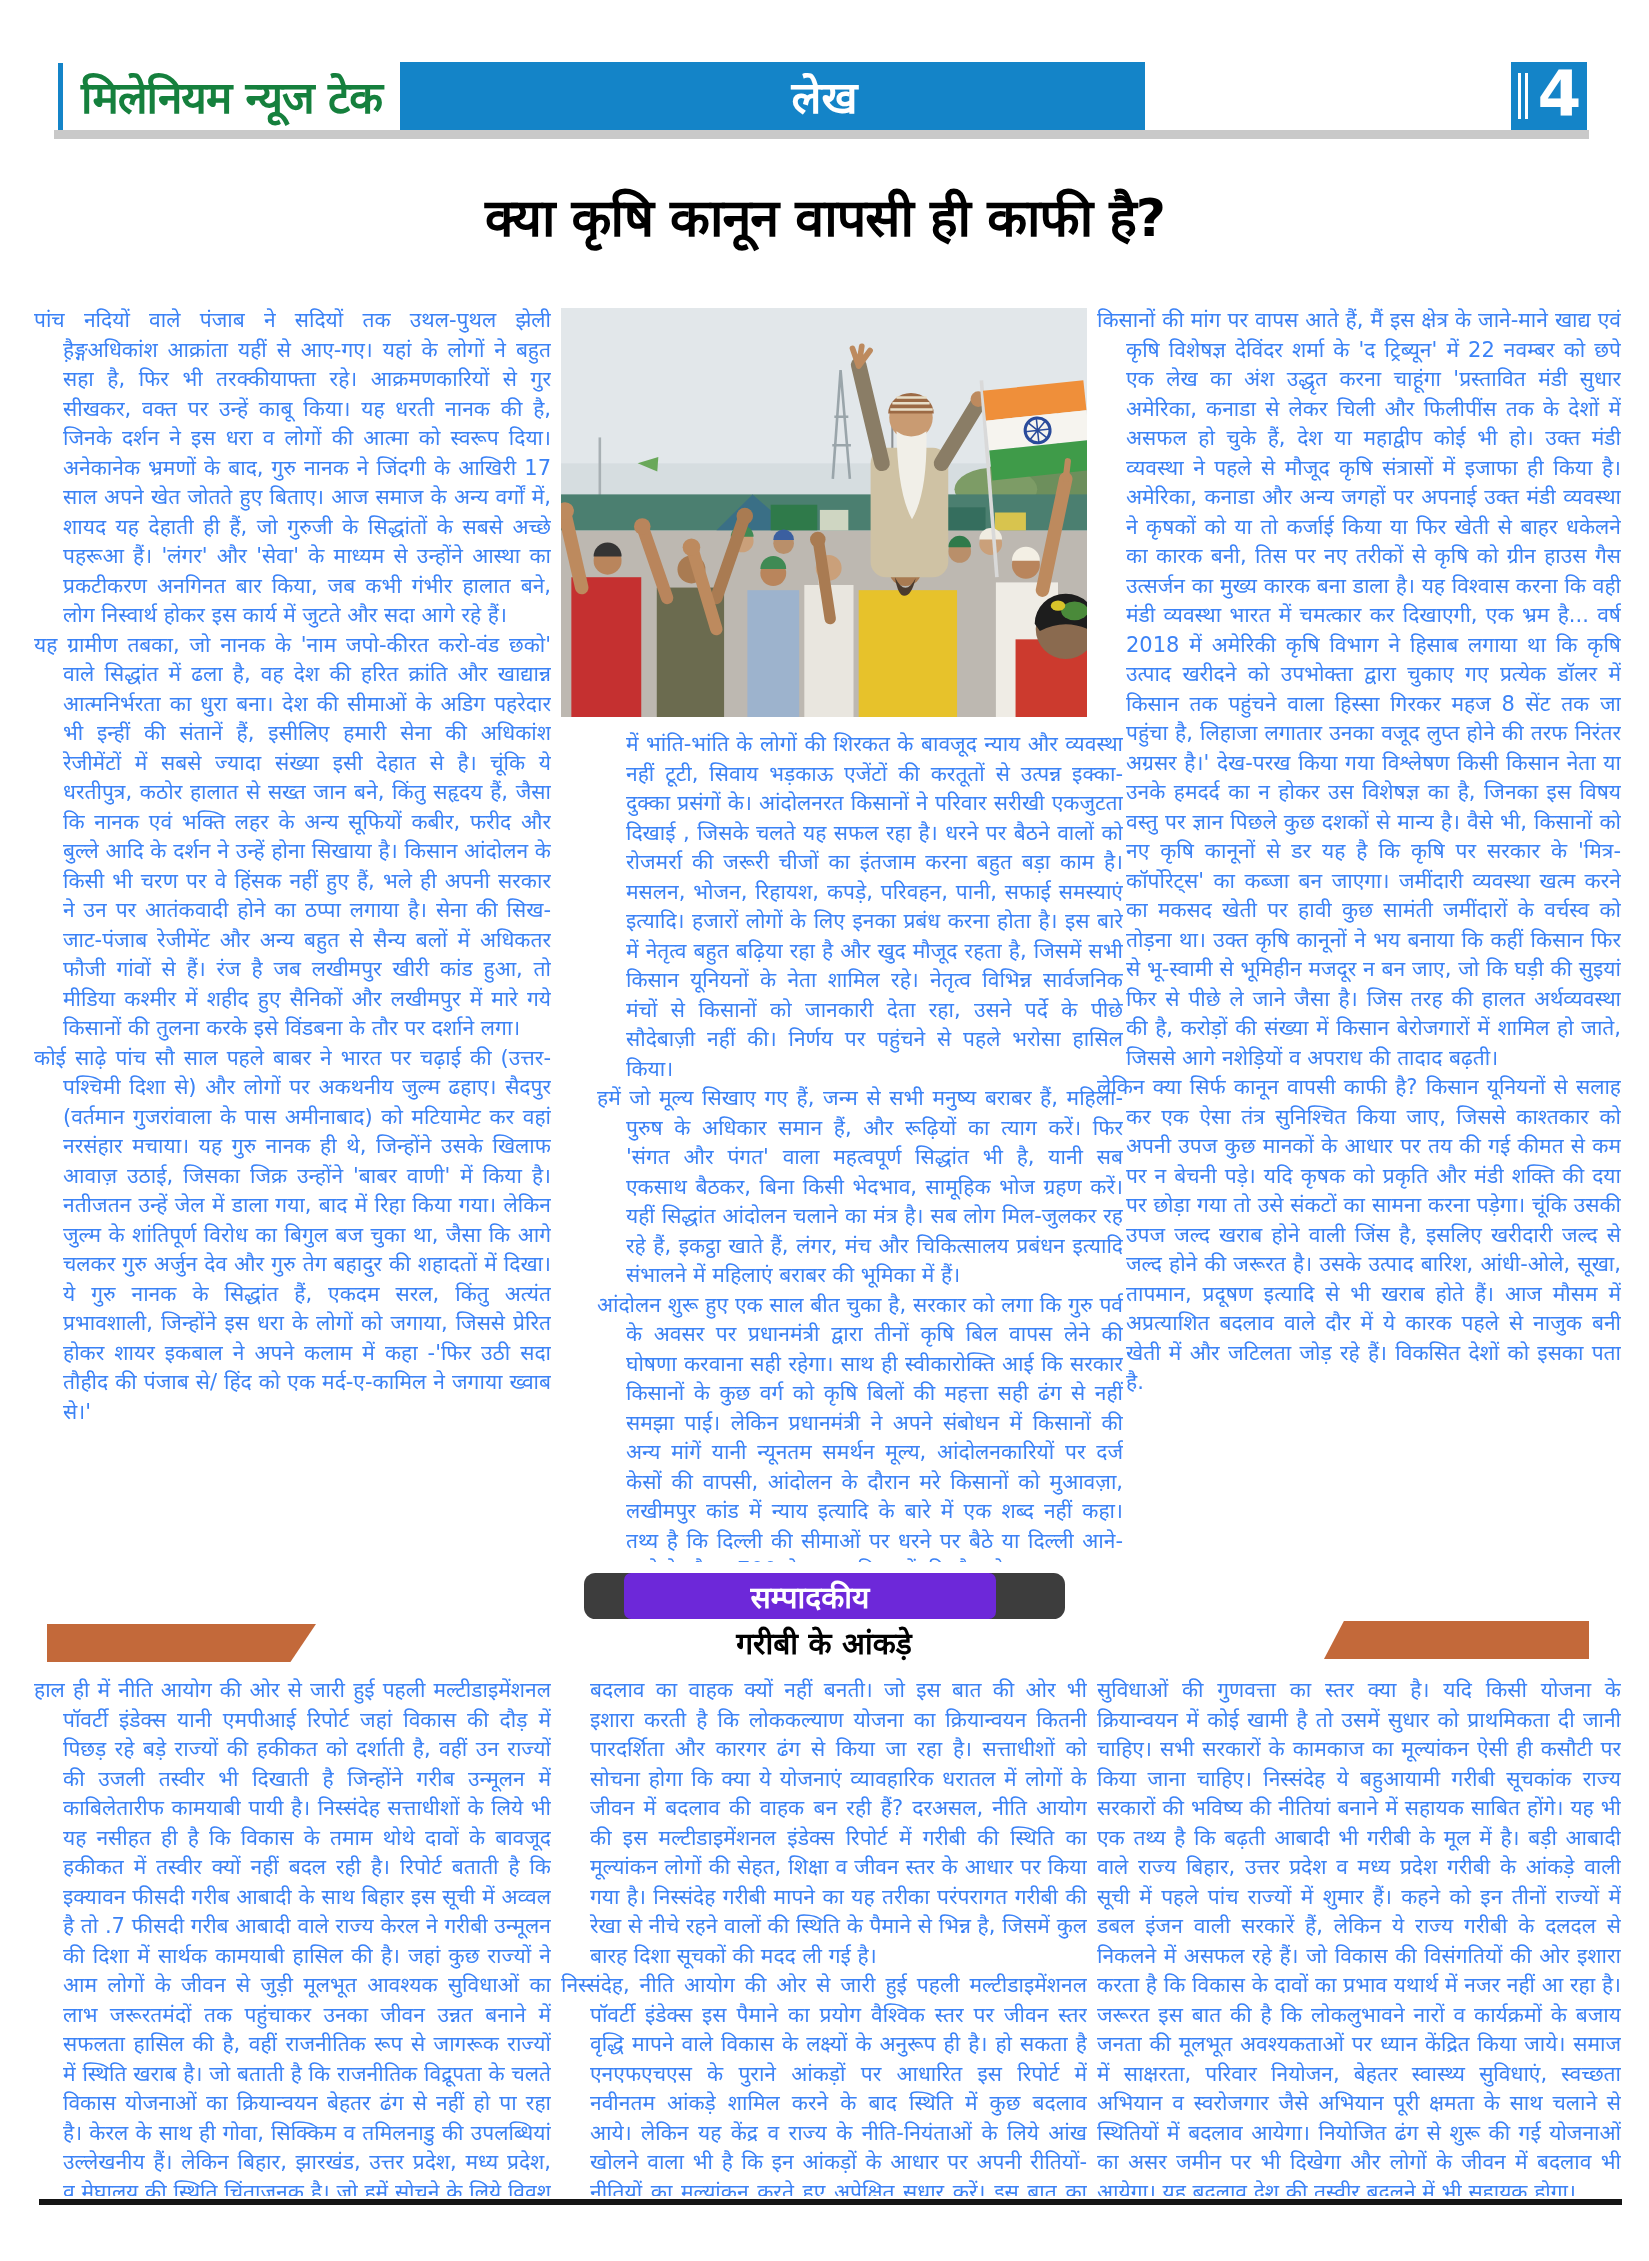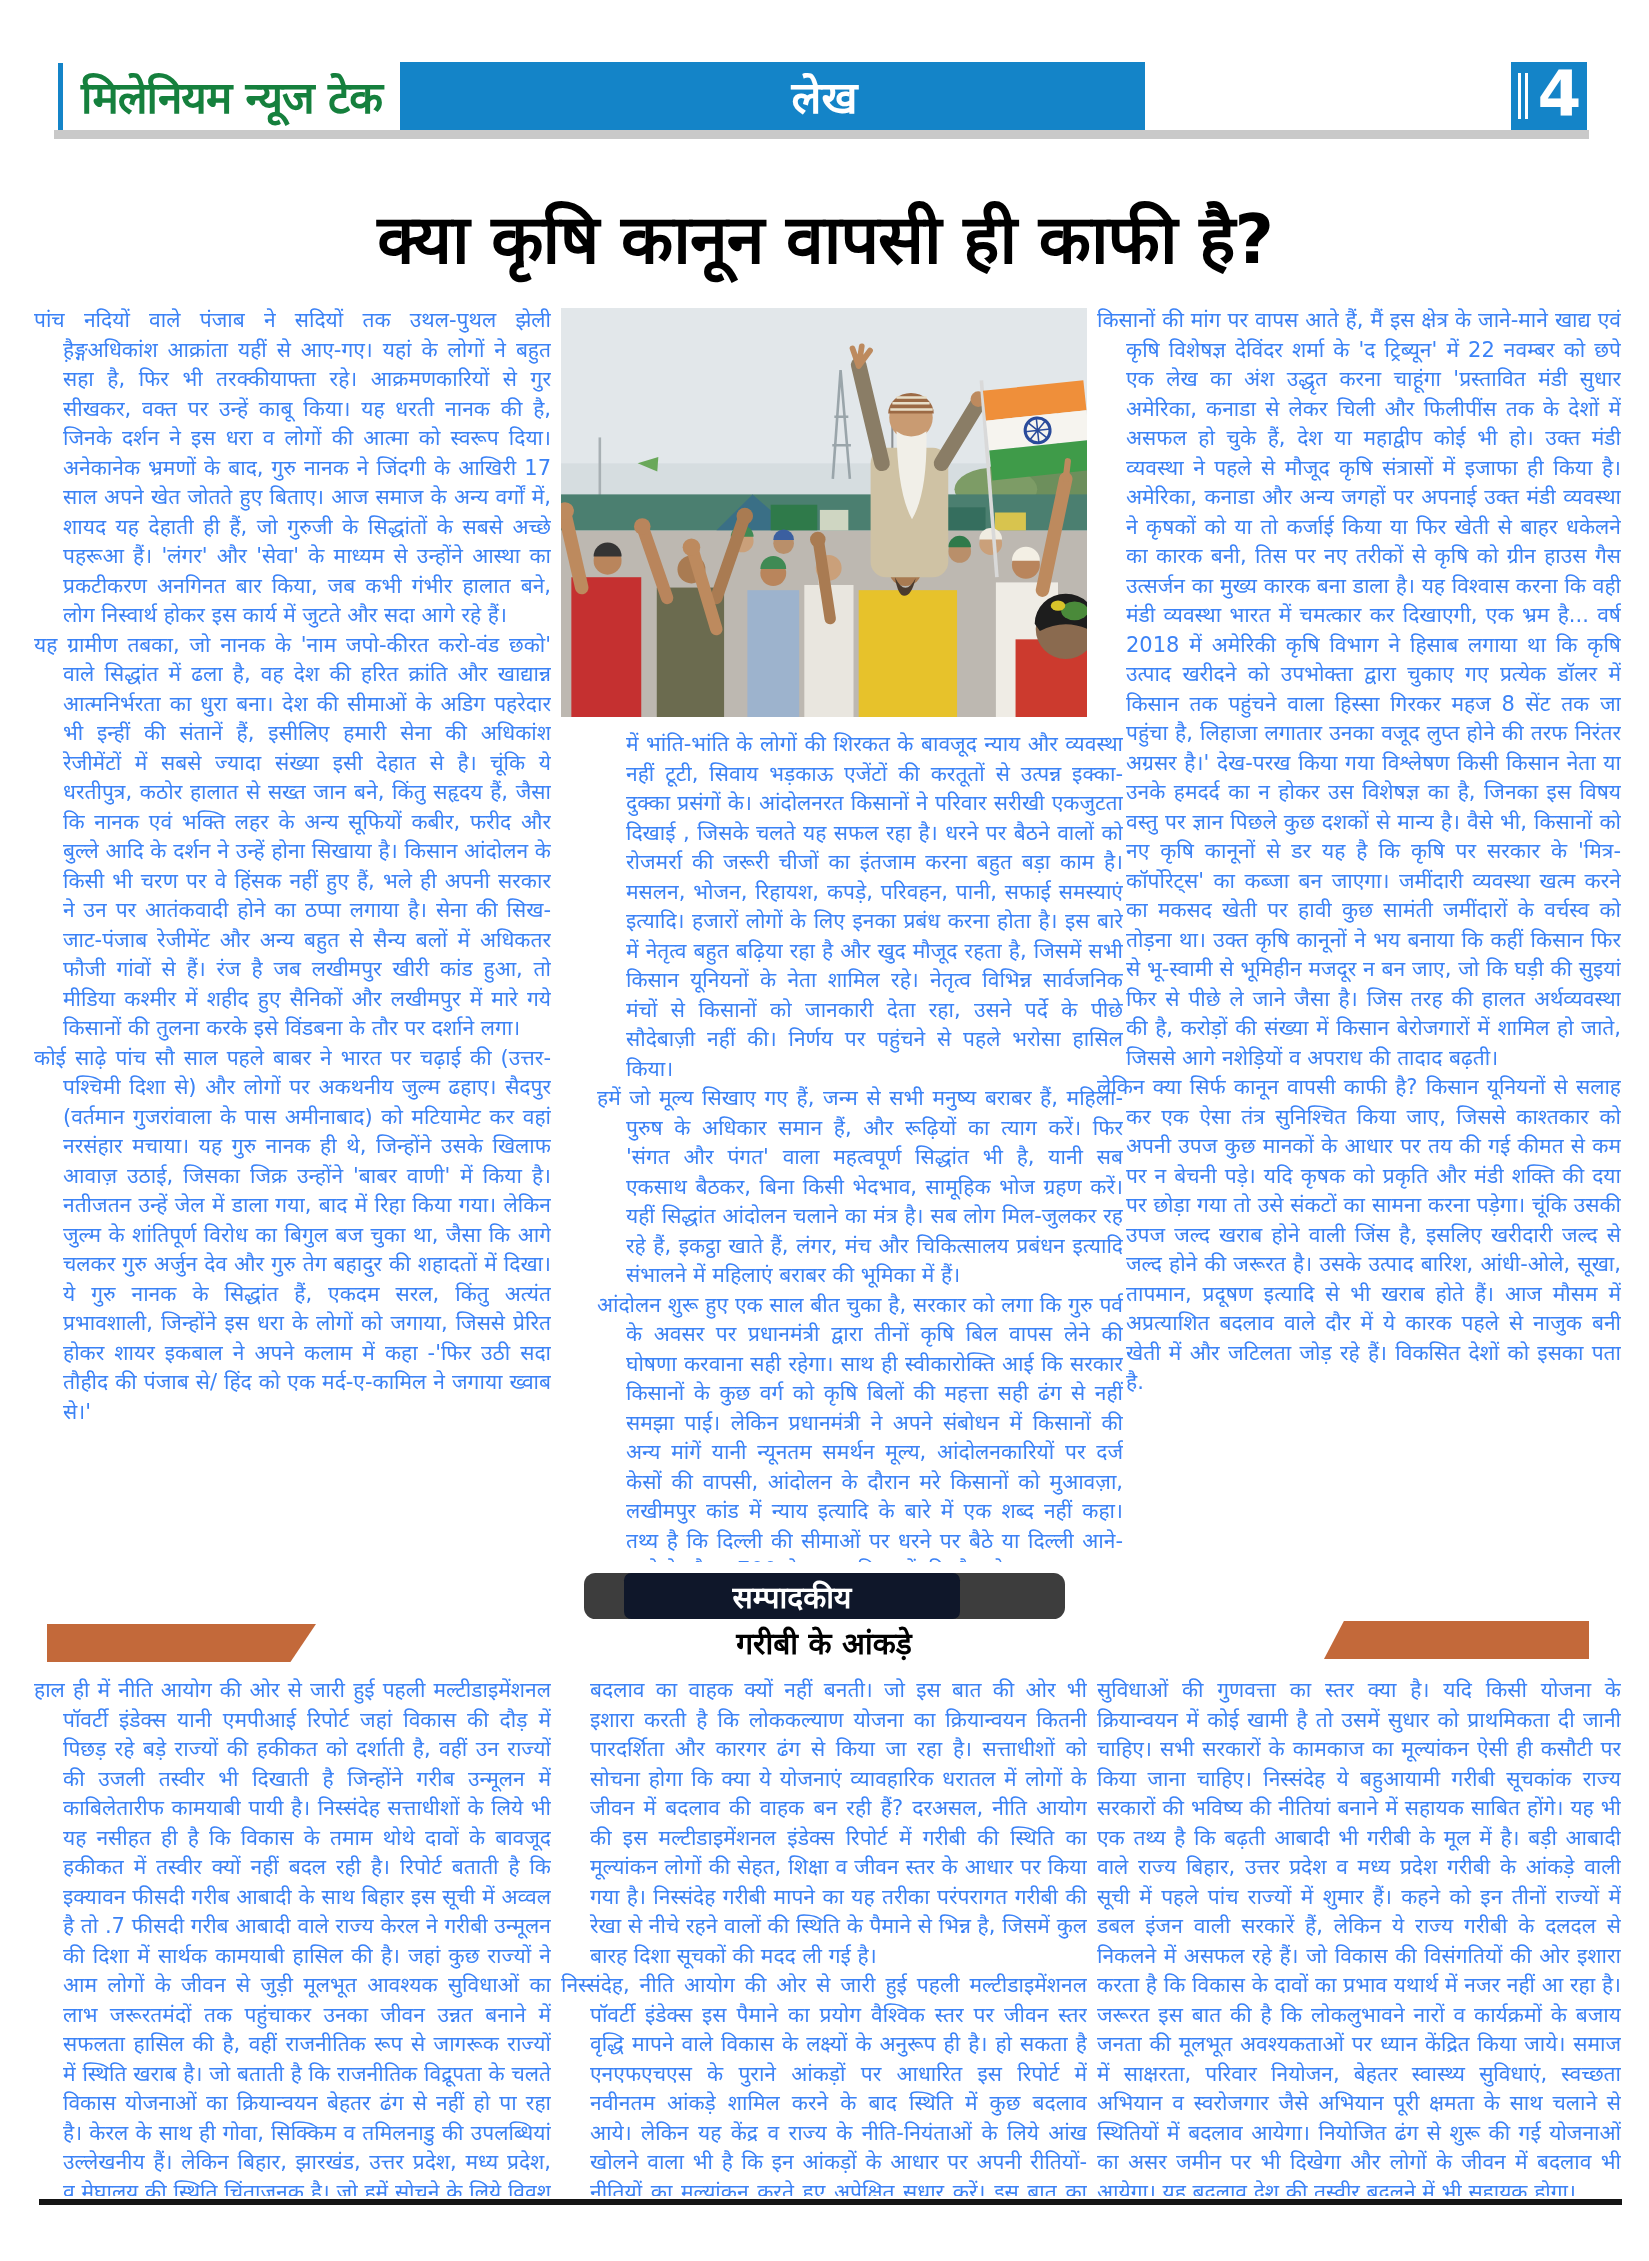--- a/index.html
+++ b/index.html
@@ -20,41 +20,41 @@
   .date-box span{font-size:29px;font-weight:800;color:#0a0a0a;white-space:nowrap;}
   .pagenum-box{position:absolute;left:1511px;top:62px;width:76px;height:69px;background:#1484c8;}
   .pagenum-stripe{position:absolute;top:11.4px;width:3.1px;height:46px;background:#ffffff;}
   .pagenum-stripe.s1{left:7.2px;}
   .pagenum-stripe.s2{left:13.5px;}
   .pagenum-box .num{position:absolute;left:21px;top:-3.1px;width:55px;text-align:center;
     font-size:63px;font-weight:800;color:#ffffff;line-height:69px;}
   .gray-strip{position:absolute;left:54px;top:130px;width:1535px;height:8.8px;background:#c9c9c9;}
   
   .headline{position:absolute;left:0;top:148px;width:1650px;text-align:center;
-    font-size:68px;line-height:1.35;font-weight:800;color:#000;letter-spacing:-1px;}
+    font-size:52px;line-height:1.35;font-weight:800;color:#000;letter-spacing:-1px;}
   
   .photo{position:absolute;left:561px;top:308px;width:526px;height:409px;overflow:hidden;background:#dfe5e8;}
   .photo svg{display:block;width:100%;height:100%;}
   
   .col{position:absolute;text-align:justify;font-size:21px;line-height:29.5px;overflow:hidden;color:#3b82f6;}
   .col p{margin:0;padding-left:29px;text-indent:-29px;}
   .col p.cont{padding-left:29px;text-indent:0;}
   .col p.cont0{padding-left:0;text-indent:0;}
   .c1u{left:34px;top:306px;width:517px;height:1317px;}
   .c2u{left:561px;top:730px;width:526px;height:832px;margin-left:36px;}
   .c3u{left:1097px;top:306px;width:524px;height:1308px;}
   .e1{left:34px;top:1676px;width:517px;height:520px;}
   .e2{left:561px;top:1676px;width:526px;height:520px;}
   .e3{left:1097px;top:1676px;width:524px;height:520px;}
   
   .orange-bar{position:absolute;height:38px;background:#c3693a;}
   .orange-left{left:47px;top:1624px;width:269px;clip-path:polygon(0 0,100% 0,90.5% 100%,0 100%);}
   .orange-right{left:1324px;top:1621px;width:265px;clip-path:polygon(7.5% 0,100% 0,100% 100%,0 100%);}
   .ed-band{position:absolute;left:584px;top:1573px;width:481px;height:46px;background:#3d3d3d;border-radius:11.4px;}
-  .ed-band .red{position:absolute;left:40px;top:0;width:336px;height:46px;background:#0f172a;border-radius:7.2px;
+  .ed-band .red{position:absolute;left:40px;top:0;width:372px;height:46px;background:#6d28d9;border-radius:7.2px;
     display:flex;align-items:center;justify-content:center;}
   .ed-band .red span{font-size:30px;font-weight:800;color:#ffffff;}
   .ed-title{position:absolute;left:561px;top:1622px;width:526px;text-align:center;
     font-size:30px;font-weight:800;color:#000;}
   .bottom-rule{position:absolute;left:39px;top:2199px;width:1583px;height:6.2px;background:#151515;}
 </style>
 </head>
 <body>
 
 <div class="page">

